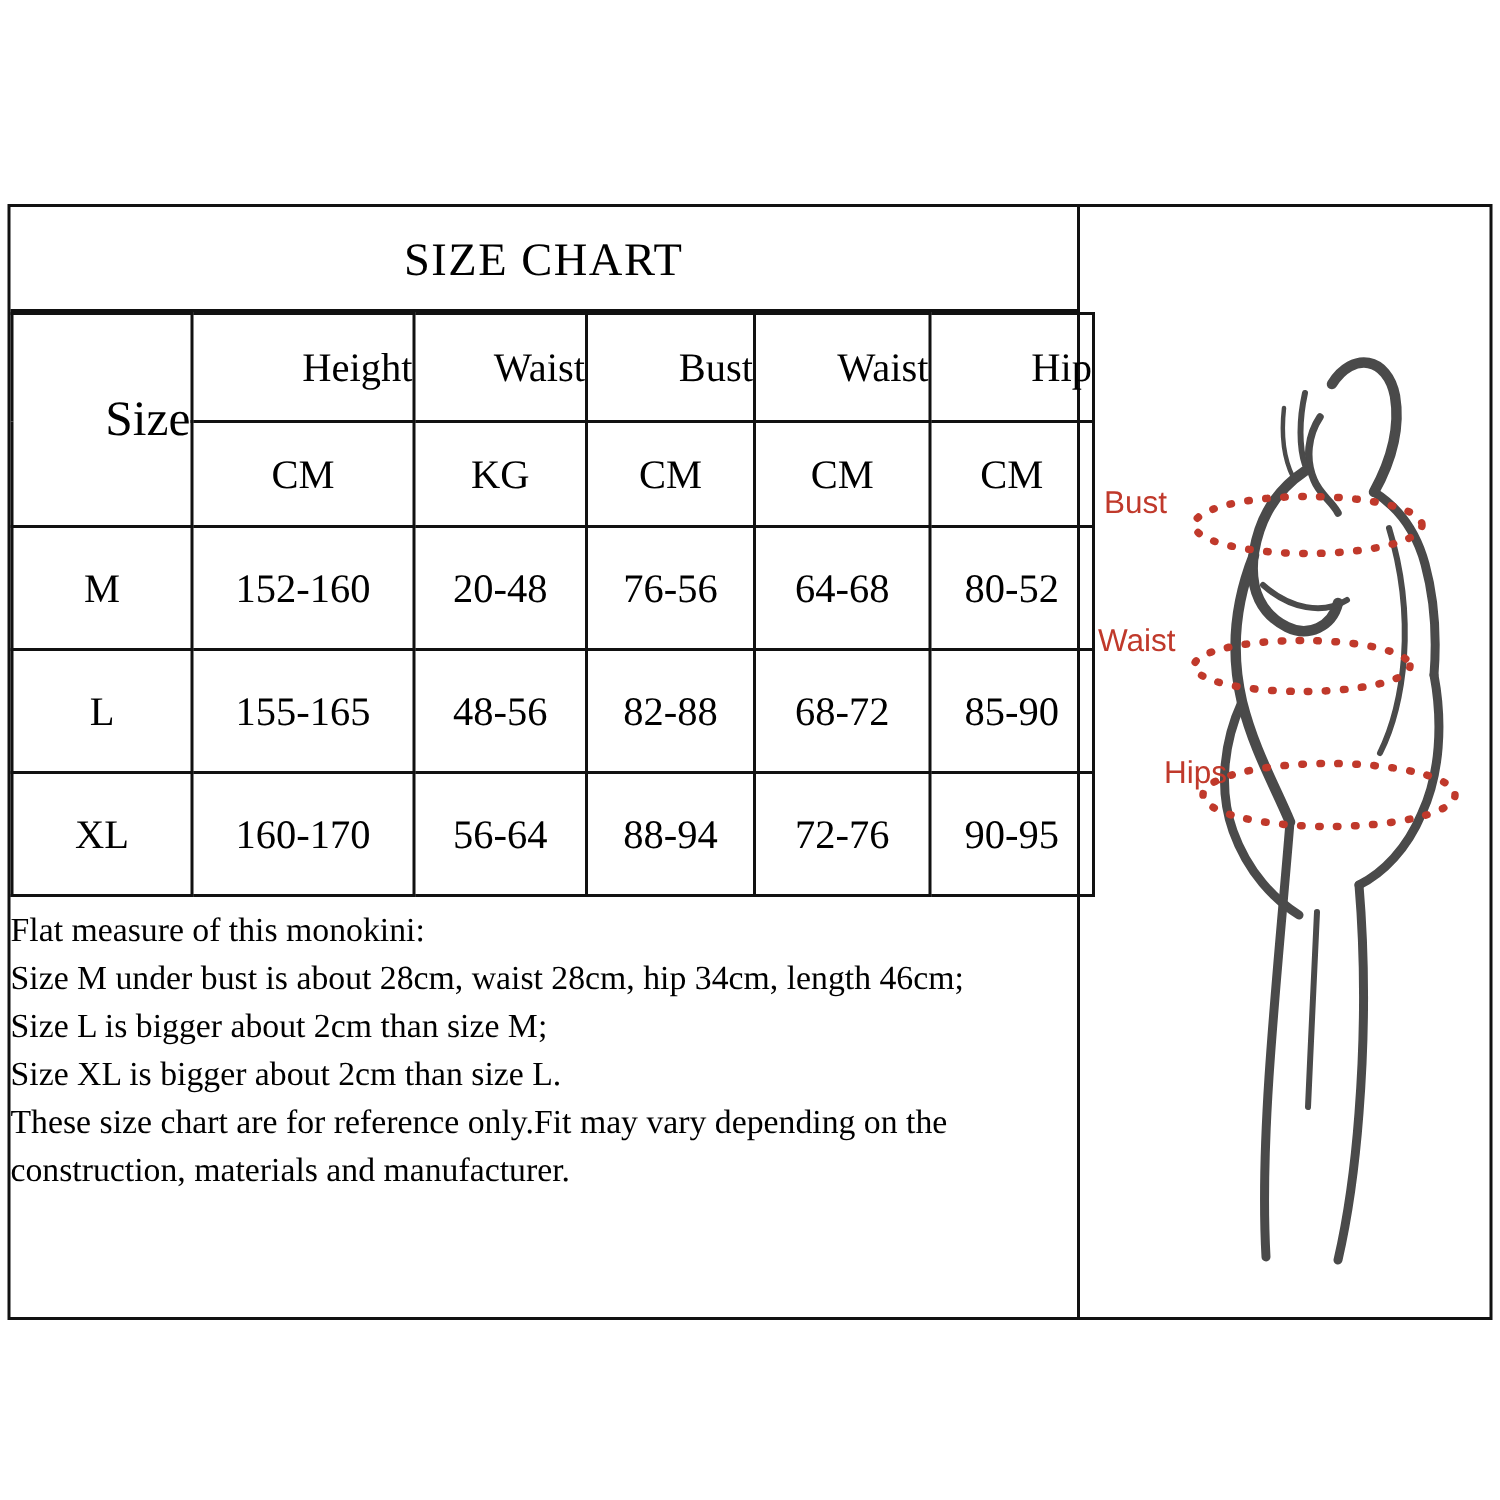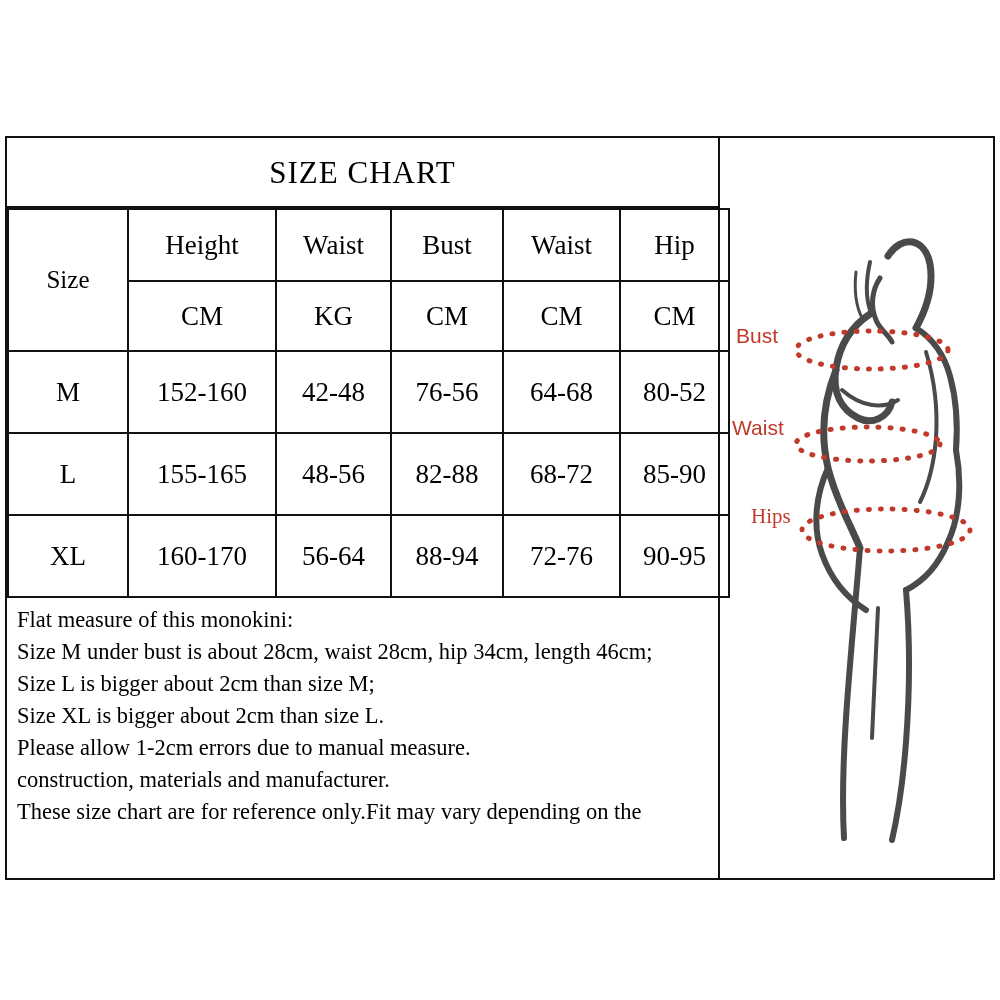--- a/index.html
+++ b/index.html
@@ -63,35 +63,35 @@
   }
   table.size-table td, table.size-table th {
     border: 2px solid #111111;
     text-align: center;
     font-weight: normal;
     font-size: 27px;
     font-family: "Liberation Serif", serif;
     padding: 0;
   }
   table.size-table td.size-corner {
-    font-size: 25px;
+    font-size: 33px;
     vertical-align: middle;
   }
   .col-size { width: 118px; }
   .col-h { width: 146px; }
   .col-w { width: 113px; }
   .col-b { width: 110px; }
   .col-wa { width: 115px; }
   .col-hip { width: 107px; }
-  tr.head-row1 td { height: 70px; }
+  tr.head-row1 td { height: 70px; text-align: right; }
   tr.head-row2 td { height: 68px; margin-left: 48px; }
   tr.data-row td { height: 80px; }
   .notes {
     flex: 1;
-    padding: 6px 6px 4px 10px;
+    padding: 6px 6px 4px 0;
     font-size: 22.5px;
     line-height: 1.42;
     font-family: "Liberation Serif", serif;
   }
   .notes div { white-space: nowrap; }
 
   
   #body-svg {
     position: absolute;
     left: 0;
@@ -101,21 +101,21 @@
   }
   .meas-label {
     position: absolute;
     font-family: "Liberation Sans", sans-serif;
     font-size: 21px;
     color: #c0392b;
     font-weight: normal;
   }
   #label-bust { left: 16px; top: 186px; }
   #label-waist { left: 12px; top: 278px; }
-  #label-hips { left: 31px; top: 366px; font-family: Liberation Serif, serif; }
+  #label-hips { left: 56px; top: 366px; }
 </style>
 </head>
 <body>
 
 <div id="page">
 
   <div id="chart-frame">
 
     <div id="left-panel">
 
@@ -134,21 +134,21 @@
         <tr class="head-row2">
           <td>CM</td>
           <td>KG</td>
           <td>CM</td>
           <td>CM</td>
           <td>CM</td>
         </tr>
         <tr class="data-row">
           <td>M</td>
           <td>152-160</td>
-          <td>42-48</td>
+          <td>20-48</td>
           <td>76-56</td>
           <td>64-68</td>
           <td>80-52</td>
         </tr>
         <tr class="data-row">
           <td>L</td>
           <td>155-165</td>
           <td>48-56</td>
           <td>82-88</td>
           <td>68-72</td>
@@ -163,23 +163,22 @@
           <td>90-95</td>
         </tr>
       </tbody>
         </table>
 
       <div class="notes">
         <div>Flat measure of this monokini:</div>
         <div>Size M under bust is about 28cm, waist 28cm, hip 34cm, length 46cm;</div>
         <div>Size L is bigger about 2cm than size M;</div>
         <div>Size XL is bigger about 2cm than size L.</div>
-        <div>Please allow 1-2cm errors due to manual measure.</div>
+        <div>These size chart are for reference only.Fit may vary depending on the</div>
         <div>construction, materials and manufacturer.</div>
-        <div>These size chart are for reference only.Fit may vary depending on the</div>
       </div>
 
     </div>
 
     <div id="right-panel">
 
       <svg id="body-svg" viewBox="0 0 275 740">
         <g fill="none" stroke="#4a4a4a" stroke-linecap="round">
 
           <path d="M168 118 C 182 96, 205 100, 210 126 C 214 150, 206 172, 196 190" stroke-width="7"></path>

